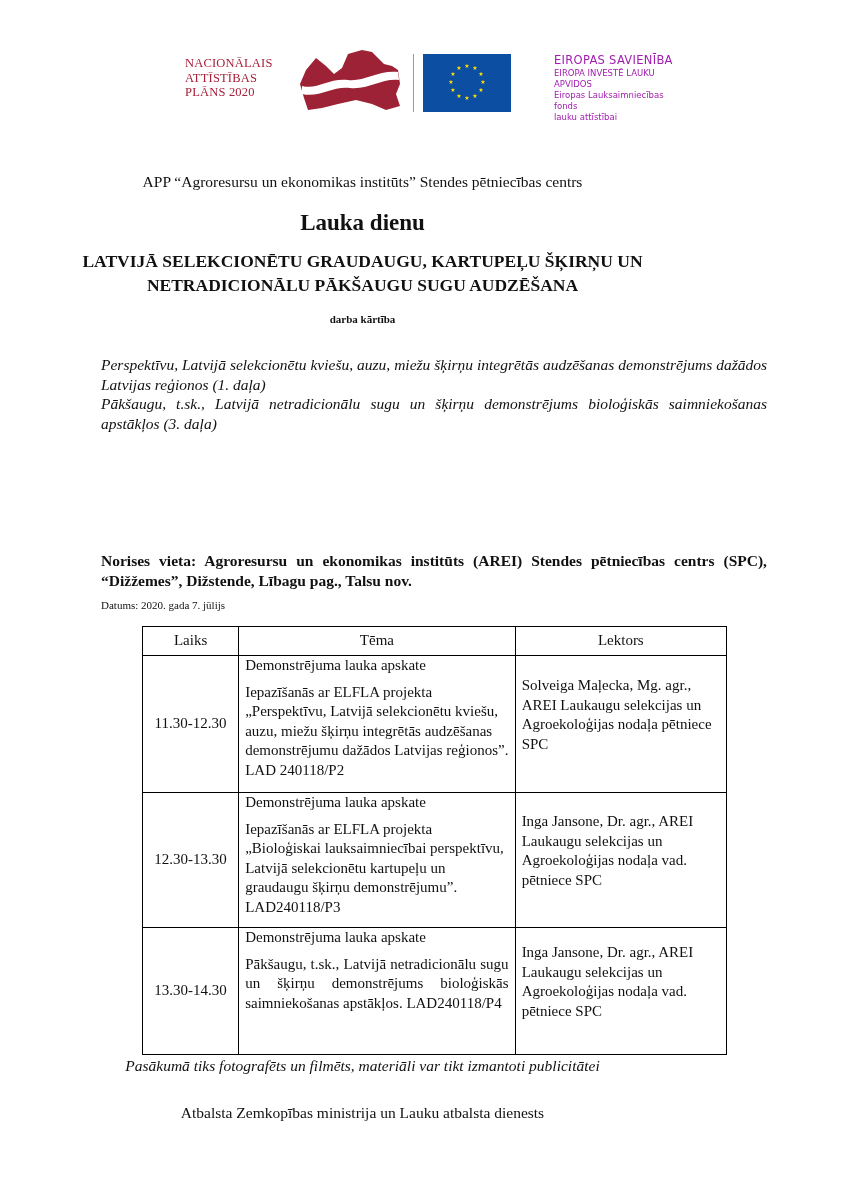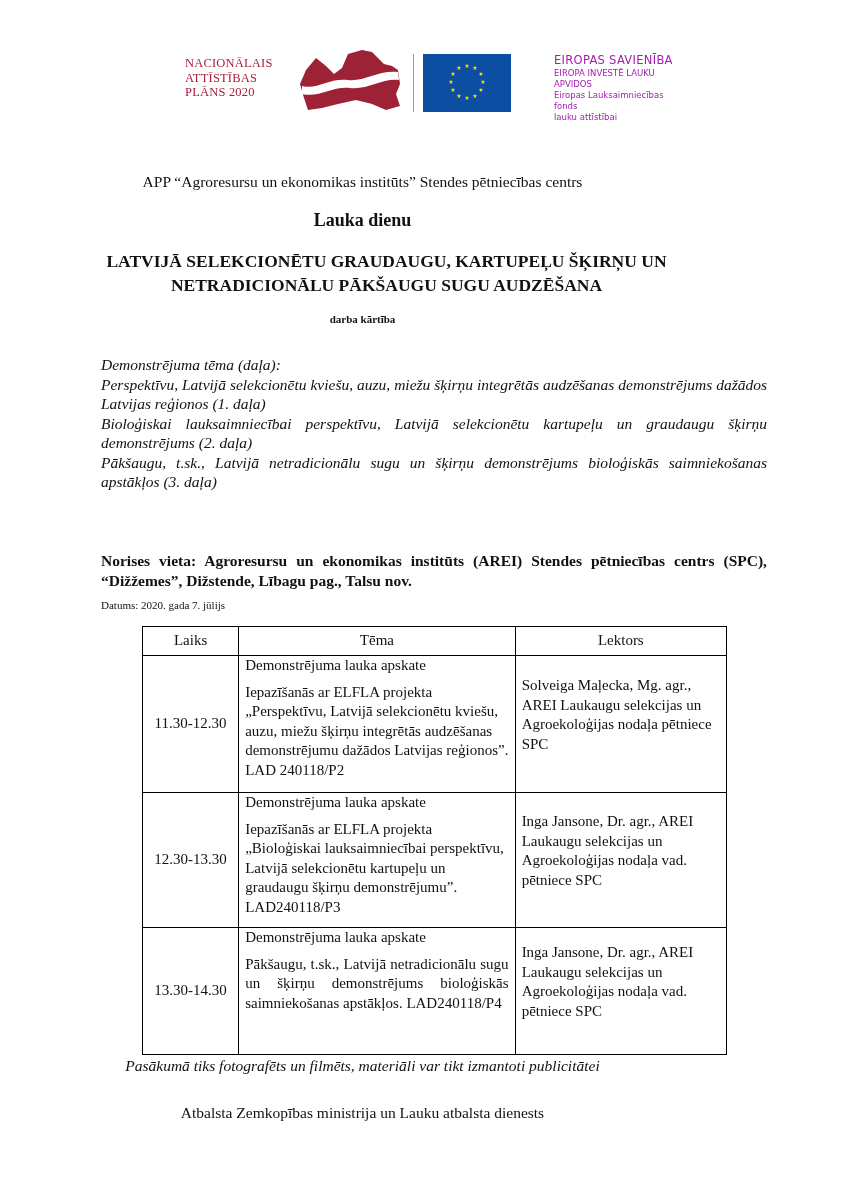--- a/index.html
+++ b/index.html
@@ -9,22 +9,22 @@
   .nap-text { position: absolute; left: 5px; top: 10px; font-family: Liberation Serif, serif; font-size: 12.5px; line-height: 14.5px; color: #a8203a; letter-spacing: 0.2px; }
   .latvia-map { position: absolute; left: 118px; top: 2px; }
   .sep { position: absolute; left: 233px; top: 8px; width: 1px; height: 58px; background: #999; }
   .eu-flag { position: absolute; left: 243px; top: 8px; width: 88px; height: 58px; background: #0b4ea2; }
   .eu-text { position: absolute; left: 338px; top: 7px; font-family: "DejaVu Sans", "Liberation Sans", sans-serif; color: #a21caf; margin-left: 36px; }
   .eu-title { font-size: 11.5px; letter-spacing: 0.3px; line-height: 15px; }
   .eu-sub { font-size: 8.5px; line-height: 11px; }
 
   .center { position: absolute; left: 0; width: 725px; text-align: center; }
   .inst { top: 173px; font-size: 15.5px; }
-  .lauka { top: 210px; font-size: 18px; font-weight: bold; }
-  .title { top: 249px; font-size: 17.5px; font-weight: bold; line-height: 24px; padding-left: 24px; }
+  .lauka { top: 210px; font-size: 23px; font-weight: bold; }
+  .title { top: 249px; font-size: 17.5px; font-weight: bold; line-height: 24px; }
   .darba { top: 313px; font-size: 11px; font-weight: bold; }
 
   .intro { position: absolute; left: 101px; top: 355px; width: 666px; font-size: 15.5px; font-style: italic; line-height: 19.5px; }
   .intro p { margin: 0; text-align: justify; }
 
   .venue { position: absolute; left: 101px; top: 551px; width: 666px; font-size: 15.5px; font-weight: bold; line-height: 19.5px; text-align: justify; }
   .date { position: absolute; left: 101px; top: 599px; font-size: 11px; font-weight: normal; }
 
   table.sched { position: absolute; left: 142px; top: 626px; width: 585px; border-collapse: collapse; font-size: 15px; line-height: 19.5px; }
   table.sched td, table.sched th { border: 1px solid #000; vertical-align: middle; padding: 0 6px; }
@@ -81,23 +81,21 @@
 
 <div class="center inst">APP “Agroresursu un ekonomikas institūts” Stendes pētniecības centrs</div>
 <div class="center lauka">Lauka dienu</div>
 <div class="center title">
   <div>LATVIJĀ SELEKCIONĒTU GRAUDAUGU, KARTUPEĻU ŠĶIRŅU UN</div>
   <div>NETRADICIONĀLU PĀKŠAUGU SUGU AUDZĒŠANA</div>
 </div>
 <div class="center darba">darba kārtība</div>
 
 <div class="intro">
-  <p>Demonstrējuma tēma (daļa):</p>
   <p>Perspektīvu, Latvijā selekcionētu kviešu, auzu, miežu šķirņu integrētās audzēšanas demonstrējums dažādos Latvijas reģionos (1. daļa)</p>
-  <p>Bioloģiskai lauksaimniecībai perspektīvu, Latvijā selekcionētu kartupeļu un graudaugu šķirņu demonstrējums (2. daļa)</p>
   <p>Pākšaugu, t.sk., Latvijā netradicionālu sugu un šķirņu demonstrējums bioloģiskās saimniekošanas apstākļos (3. daļa)</p>
 </div>
 
 <div class="venue">Norises vieta: Agroresursu un ekonomikas institūts (AREI) Stendes pētniecības centrs (SPC), “Dižžemes”, Dižstende, Lībagu pag., Talsu nov.</div>
 <div class="date">Datums: 2020. gada 7. jūlijs</div>
 
 <table class="sched">
   <thead>
     <tr>
       <th class="c1">Laiks</th>

